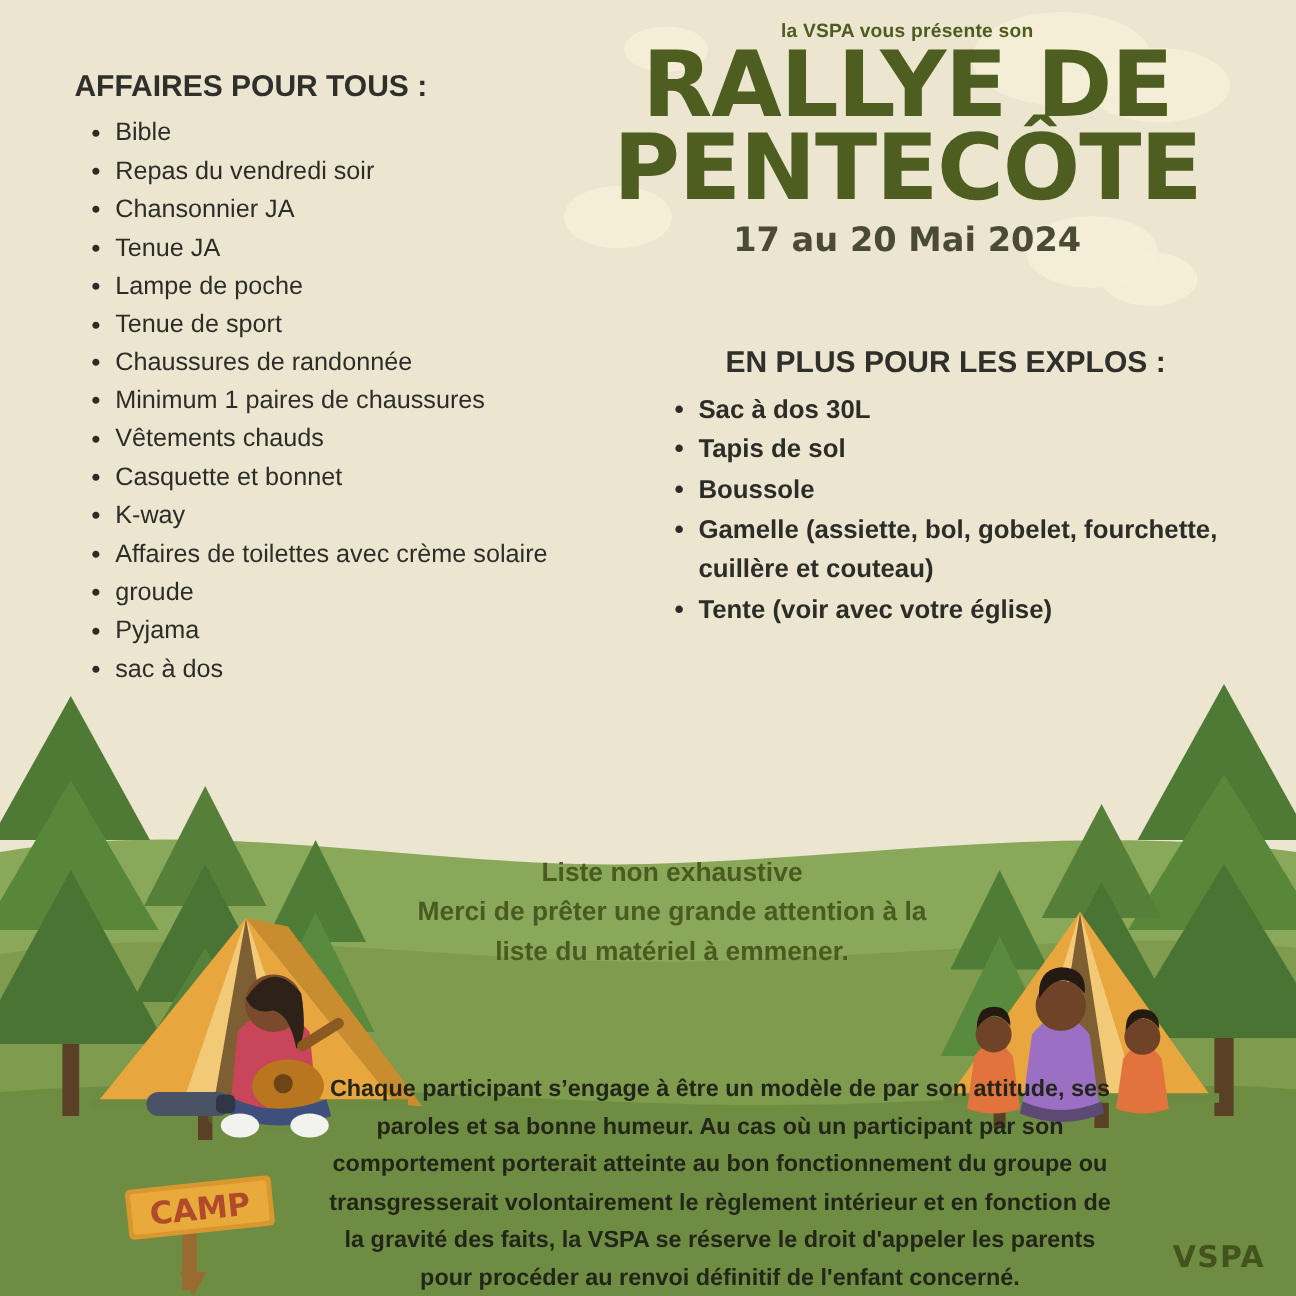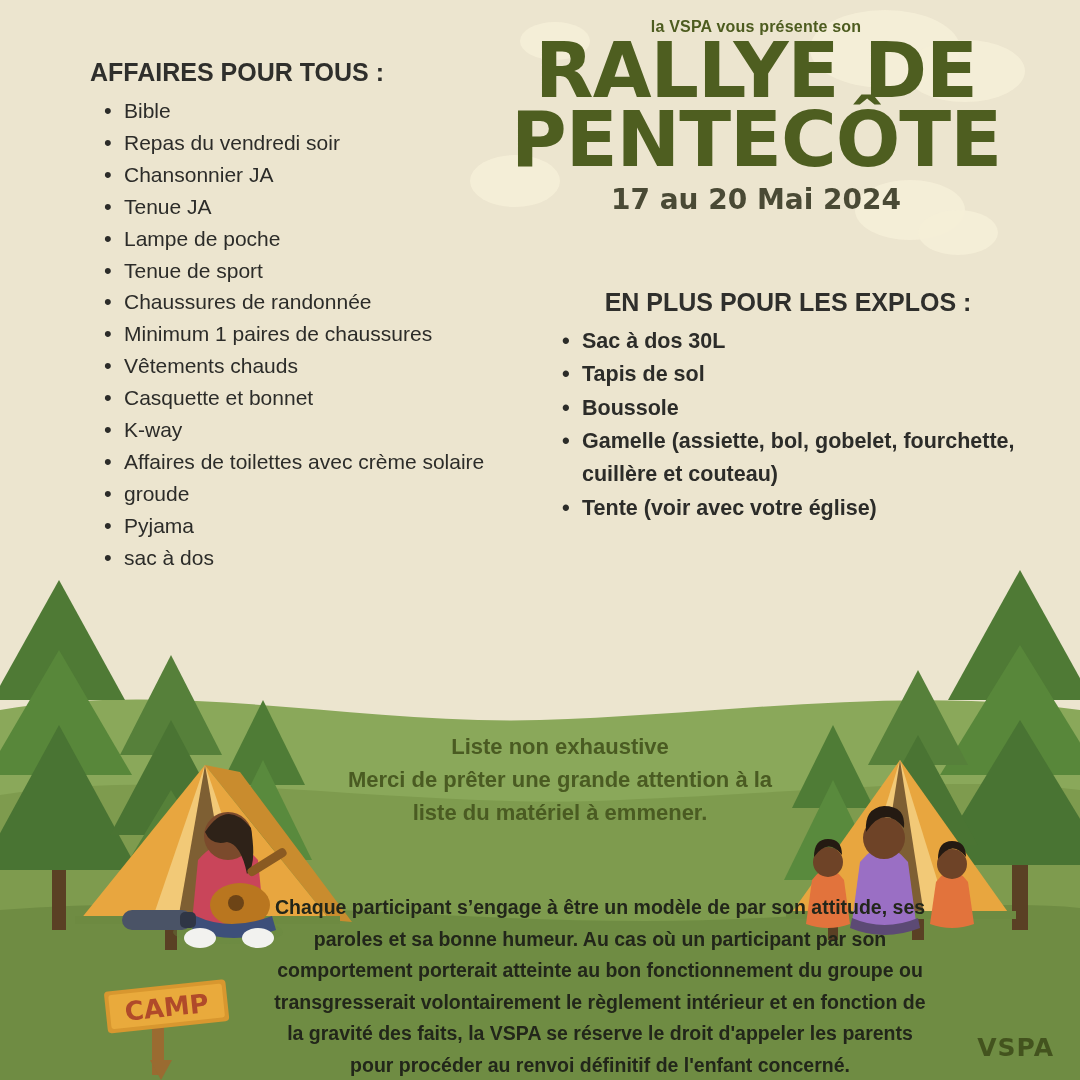--- a/index.html
+++ b/index.html
@@ -63,21 +63,20 @@
     font-family: "DejaVu Sans", sans-serif;
   }
 
   
   .col-left {
     position: absolute;
     top: 58px;
     left: 62px;
     width: 420px;
     z-index: 6;
-    margin-left: 28px;
   }
   .col-right {
     position: absolute;
     top: 288px;
     left: 548px;
     width: 480px;
     z-index: 6;
   }
   .list-head {
     font-size: 25px;
@@ -115,21 +114,20 @@
     position: absolute;
     top: 710px;
     left: 300px;
     width: 520px;
     text-align: center;
     z-index: 6;
     color: #4a5b22;
     font-weight: bold;
     font-size: 22px;
     line-height: 1.5;
-    margin-top: 20px;
   }
 
   
   .rules {
     position: absolute;
     top: 892px;
     left: 270px;
     width: 660px;
     text-align: center;
     z-index: 6;

